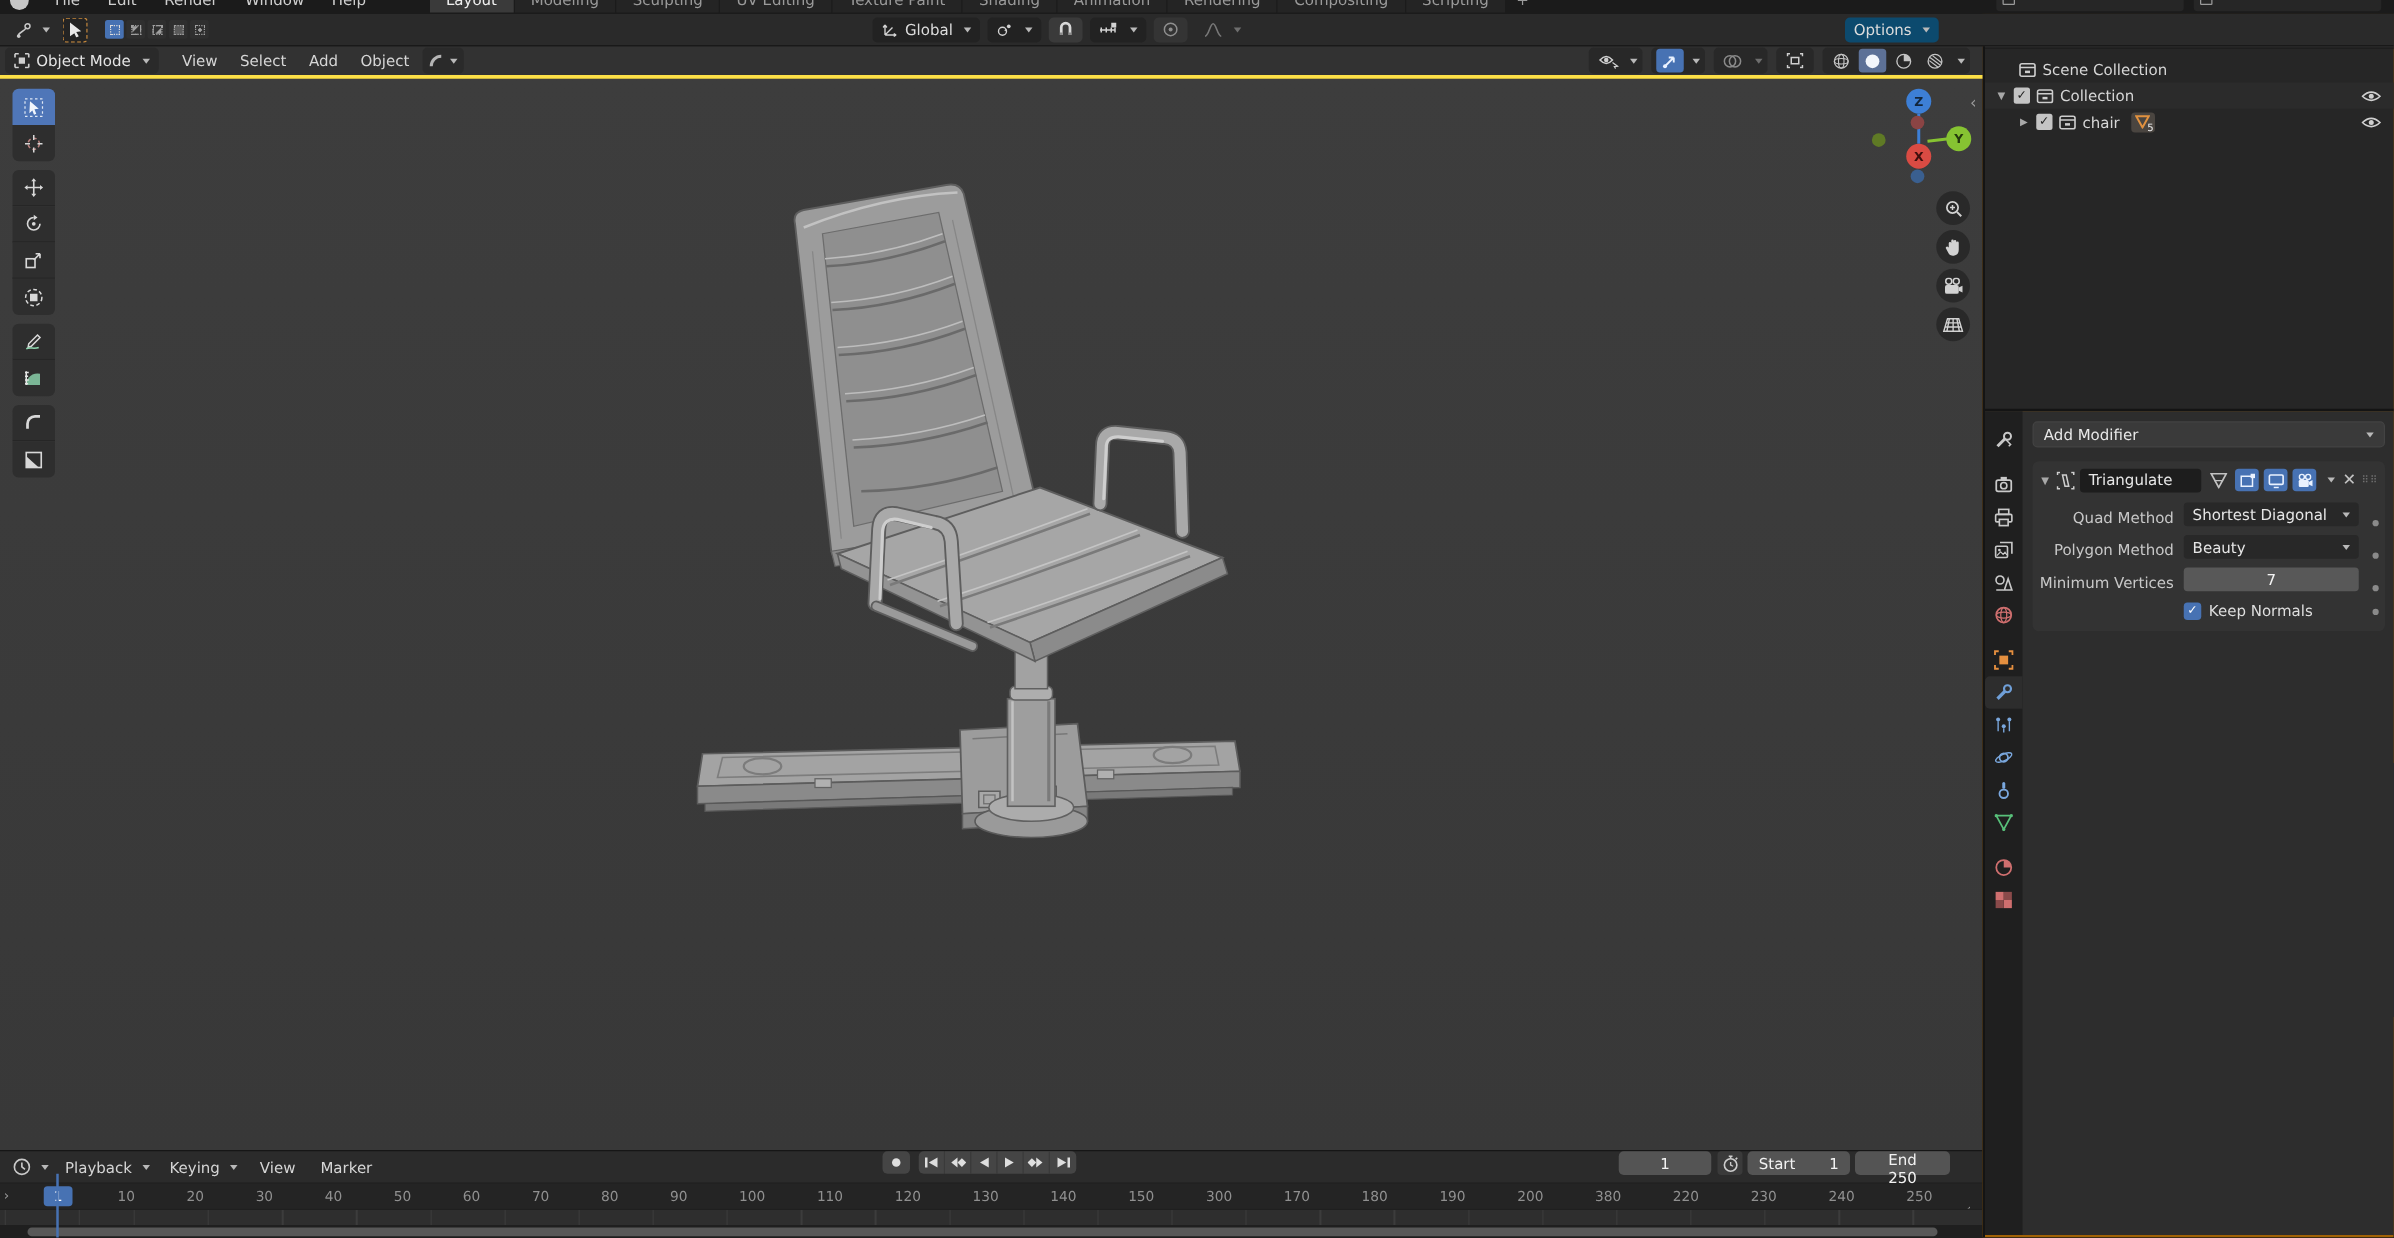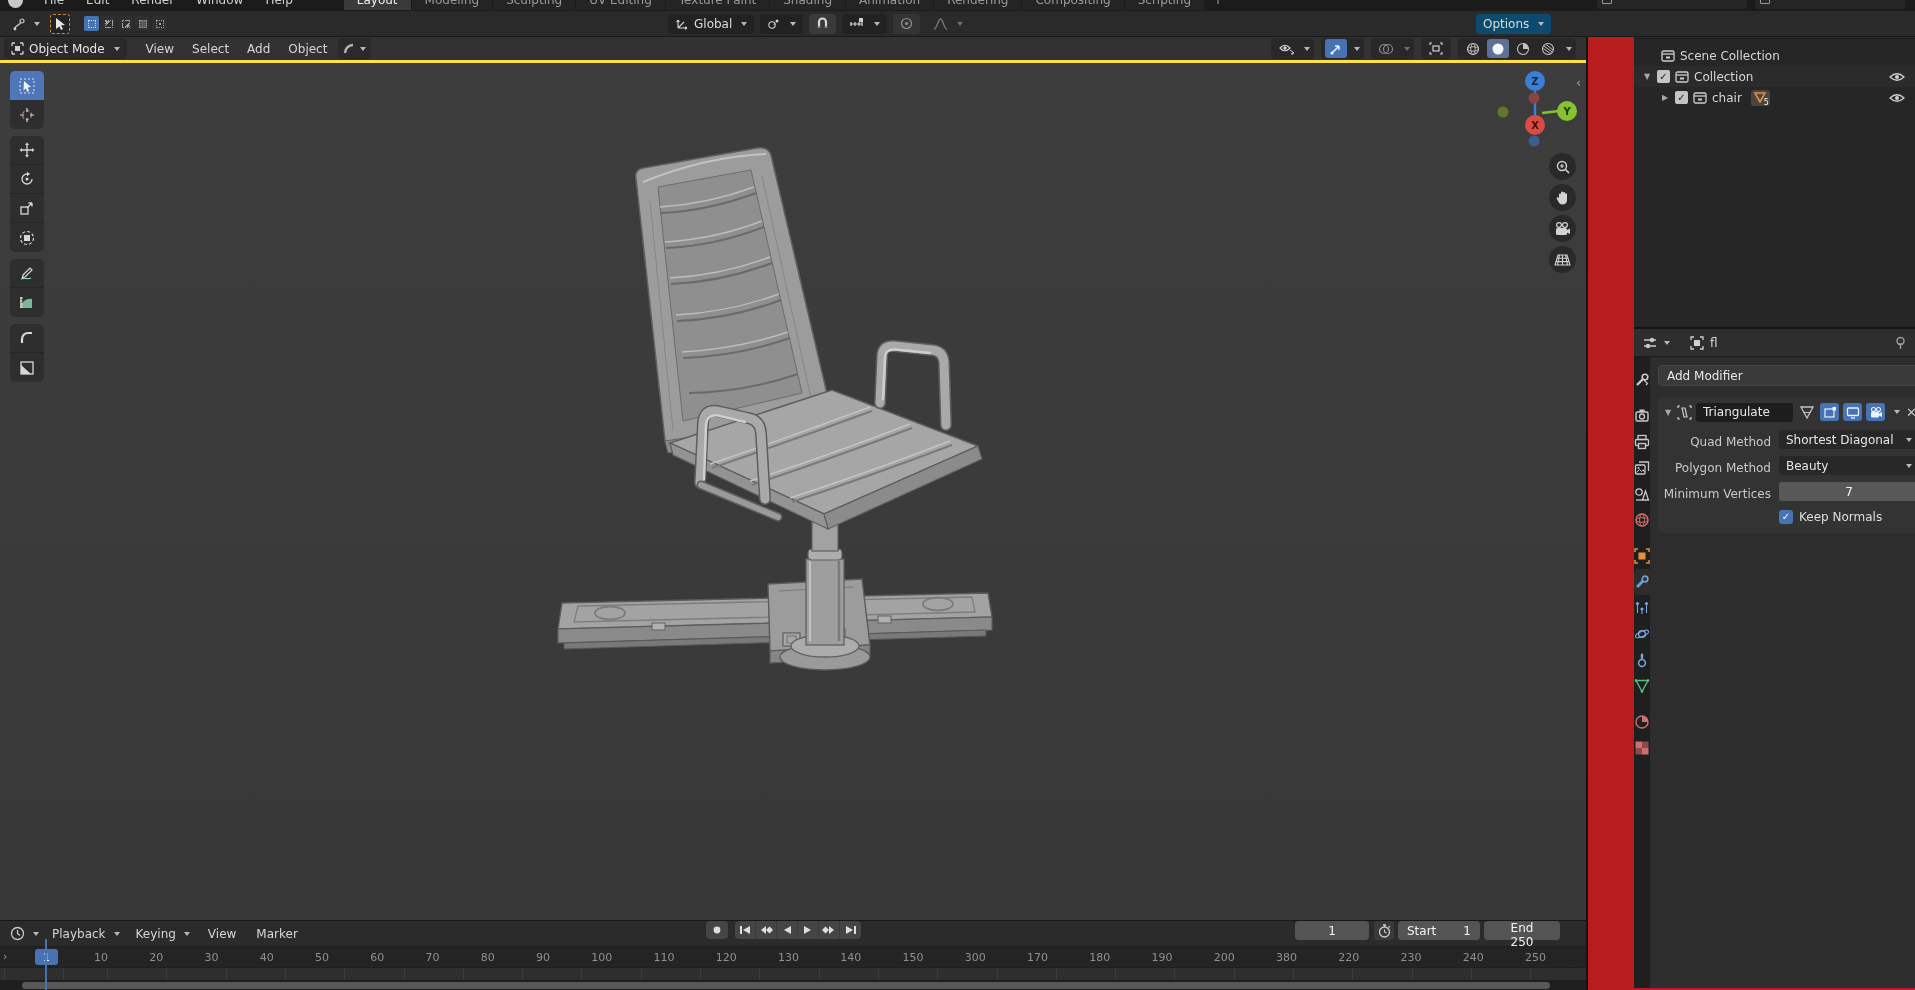--- a/index.html
+++ b/index.html
@@ -26,21 +26,21 @@
 
   
   #toolsettings{left:0;top:11px;width:1915px;height:26px;background:#2a2a2a;border-bottom:1px solid #191919;display:flex;align-items:center;z-index:4;}
   .ts-left{display:flex;align-items:center;gap:6px;padding-left:8px;}
   .ts-editorbtn{display:flex;align-items:center;gap:2px;padding:2px 4px;border-radius:3px;}
   .ts-toolbtn{width:20px;height:20px;border:1px dashed #c98a3d;border-radius:3px;display:flex;align-items:center;justify-content:center;background:#232323;}
   .modegrp{display:flex;gap:2px;margin-left:8px;}
   .modebox{width:15px;height:15px;border-radius:2px;background:#2f2f2f;display:flex;align-items:center;justify-content:center;}
   .modebox.active{background:#4772b3;}
   .dotted-sq{width:8px;height:8px;border:1px dotted #dcdcdc;}
-  .ts-center{position:absolute;left:668px;display:flex;align-items:flex-start;gap:6px;}
+  .ts-center{position:absolute;left:698px;display:flex;align-items:flex-start;gap:6px;}
   .ts-pill{background:#222222;border-radius:4px;height:20px;display:flex;align-items:center;padding:0 7px;gap:5px;color:#dcdcdc;}
   .ts-options{position:absolute;left:1476px;}
 
   
   #vpheader{left:0;top:37px;width:1586px;height:26px;background:#323232;border-bottom:3px solid #fde047;display:flex;align-items:center;z-index:3;}
   .vh-mode{display:flex;align-items:center;gap:5px;background:#2a2a2a;border-radius:4px;height:21px;padding:0 7px;margin-left:4px;color:#e4e4e4;}
   .vh-menu{padding:0 9px;color:#d6d6d6;}
   .vh-minidrop{display:flex;align-items:center;background:#2a2a2a;border-radius:4px;height:21px;padding:0 5px;margin-left:2px;}
   .vh-right{margin-left:auto;display:flex;align-items:center;gap:7px;margin-right:10px;}
   .hgrp{display:flex;align-items:center;background:#282828;border-radius:4px;height:21px;padding:0 4px;gap:3px;}
@@ -84,21 +84,21 @@
   .tl-ruler{height:20px;background:#242424;position:relative;}
   .ruler-labels{position:absolute;left:94px;right:40px;top:0;height:20px;display:flex;justify-content:space-between;align-items:center;}
   .ruler-num{color:#909090;font-size:11px;}
   .tl-ticks{height:13px;background:#2e2e2e;border-top:1px solid #1f1f1f;background-image:repeating-linear-gradient(90deg,#3c3c3c 0 1px,transparent 1px 59.3px);background-position:107px 0;position:relative;}
   .tl-scroll{height:11px;background:#1f1f1f;position:relative;}
   .tl-thumb{position:absolute;left:22px;top:2px;width:1528px;height:7px;background:#585858;border-radius:4px;}
   .playhead{position:absolute;left:35px;top:2px;width:23px;height:16px;background:#4772b3;border-radius:3px;color:#fff;display:flex;align-items:center;justify-content:center;font-size:11px;z-index:2;}
   .playline{position:absolute;left:45px;top:18px;width:2px;height:52px;background:#4772b3;z-index:2;}
 
   
-  #rightpanel{left:1586px;top:11px;width:329px;height:979px;background:#b91c1c;border-left:2px solid #141414;padding-left:46px;}
+  #rightpanel{left:1586px;top:11px;width:329px;height:979px;background:#a16207;border-left:2px solid #141414;}
   
   #outliner{height:318px;border-bottom:2px solid #141414;background:#262626;}
   .ol-header{height:28px;background:#2d2d2d;display:flex;align-items:center;padding:0 6px;gap:5px;border-bottom:1px solid #1b1b1b;}
   .ol-hbtn{display:flex;align-items:center;background:#383838;border-radius:3px;height:20px;padding:0 4px;gap:2px;}
   .ol-search{flex:1;height:18px;background:#1c1c1c;border-radius:9px;display:flex;align-items:center;padding:0 8px;gap:5px;max-width:120px;}
   .ol-row{height:21px;display:flex;align-items:center;gap:5px;color:#d6d6d6;padding-left:8px;position:relative;}
   .ol-row.odd{background:#2b2b2b;}
   .ol-expand{width:10px;color:#a8a8a8;font-size:8px;text-align:center;}
   .ol-check{width:13px;height:13px;background:#c4c4c4;border-radius:2px;color:#222;font-size:10px;line-height:13px;text-align:center;font-weight:bold;}
   .ol-eye{position:absolute;right:10px;}
@@ -737,41 +737,20 @@
       <span class="ol-eye">
         <svg width="16" height="10" viewBox="0 0 16 10">
             <path d="M1,5 Q8,-1.5 15,5 Q8,11.5 1,5 Z" fill="none" stroke="#cfcfcf" stroke-width="1.3"></path>
             <circle cx="8" cy="5" r="2" fill="#cfcfcf"></circle>
           </svg>
       </span>
     </div>
   </div>
 
   <div id="properties">
-    <div class="pr-header">
-      <div class="flex" style="gap:2px;">
-        <svg width="16" height="14" viewBox="0 0 16 14">
-            <path d="M2,4 L14,4 M2,10 L14,10" stroke="#c9c9c9" stroke-width="1.6"></path>
-            <circle cx="10" cy="4" r="2.2" fill="#c9c9c9"></circle>
-            <circle cx="6" cy="10" r="2.2" fill="#c9c9c9"></circle>
-          </svg>
-        <span class="chev"></span>
-      </div>
-      <svg width="14" height="14" viewBox="0 0 14 14" style="margin-left:14px;">
-          <path d="M1,4 L1,1 L4,1 M10,1 L13,1 L13,4 M13,10 L13,13 L10,13 M4,13 L1,13 L1,10" stroke="#cfcfcf" stroke-width="1.3" fill="none"></path>
-          <rect x="4" y="4" width="6" height="6" fill="#cfcfcf"></rect>
-        </svg>
-      <span>fl</span>
-      <span style="margin-left:auto;">
-        <svg width="13" height="14" viewBox="0 0 13 14">
-            <circle cx="6.5" cy="5" r="3.5" fill="none" stroke="#9d9d9d" stroke-width="1.4"></circle>
-            <path d="M6.5,8.5 L6.5,13 M4,8 L9,8" stroke="#9d9d9d" stroke-width="1.4"></path>
-          </svg>
-      </span>
-    </div>
 
     <div class="pr-body">
       <div class="pr-tabs">
         <div class="pr-tab">
           <svg width="16" height="16" viewBox="0 0 16 16">
               <circle cx="11" cy="5" r="2.8" fill="none" stroke="#c9c9c9" stroke-width="1.6"></circle>
               <path d="M3,13 L9,7" stroke="#c9c9c9" stroke-width="2.4"></path>
               <path d="M12,13 L13.5,11.5 L8,6" stroke="#c9c9c9" stroke-width="1.2" fill="none"></path>
             </svg>
         </div>

